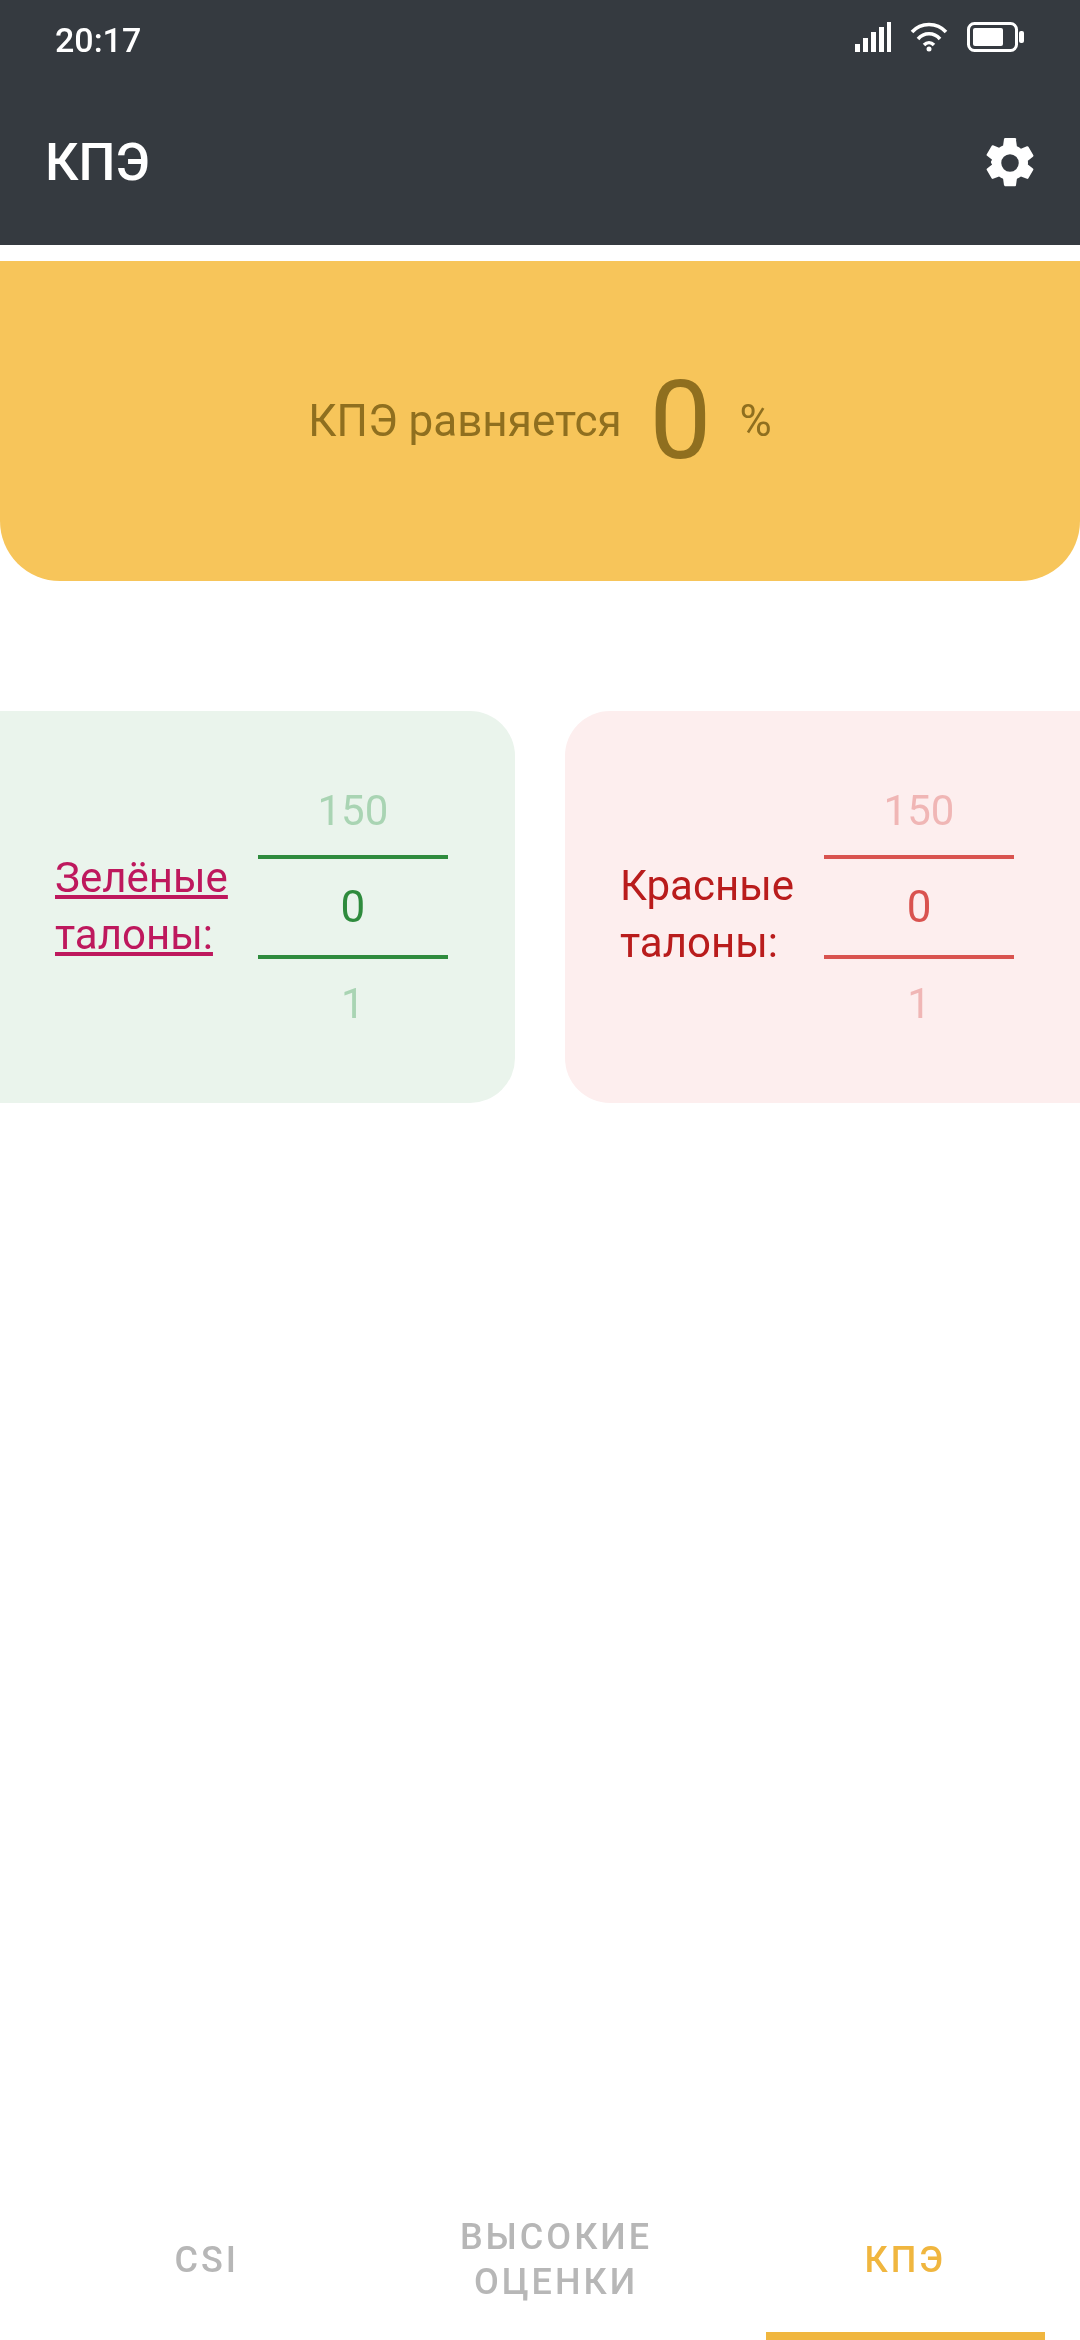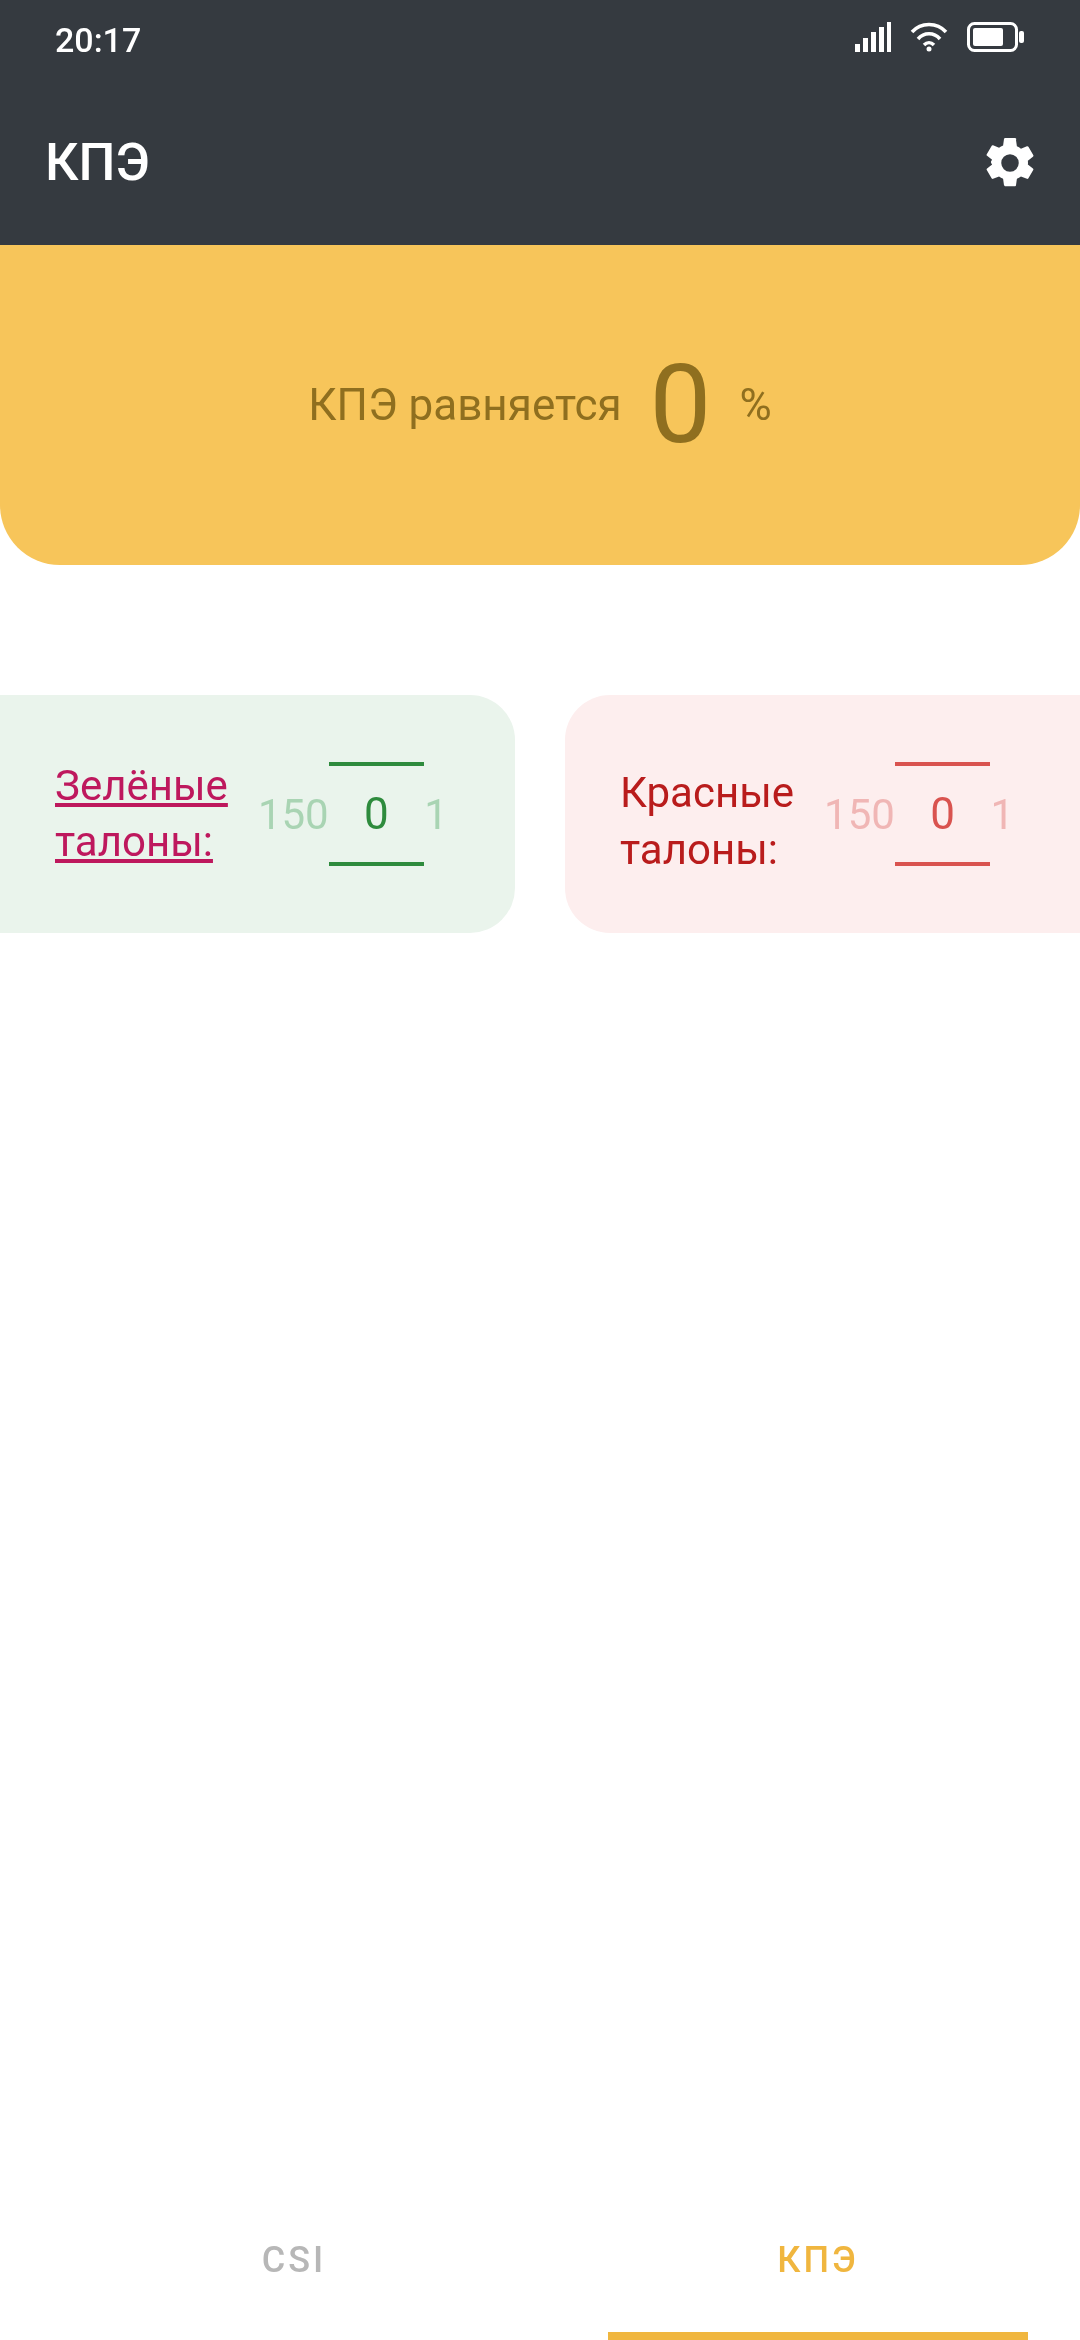--- a/index.html
+++ b/index.html
@@ -2,32 +2,32 @@
 <html><head>
 <meta charset="utf-8">
 <style>
   * { box-sizing: border-box; margin: 0; padding: 0; }
   html, body { width: 1080px; height: 2340px; font-family: 'Roboto', 'Segoe UI', Arial, sans-serif; background: #ffffff; overflow: hidden; }
   .status-bar { height: 80px; background: #353a40; display: flex; align-items: center; justify-content: space-between; padding: 16px 55px; color: #fff; font-size: 34px; font-weight: 500; }
   .status-icons { display: flex; align-items: center; gap: 18px; }
   .app-bar { height: 165px; background: #353a40; display: flex; align-items: center; justify-content: space-between; padding: 0 40px 0 45px; }
   .app-title { color: #fff; font-size: 52px; font-weight: 500; }
   .gear-icon { width: 60px; height: 60px; }
-  .hero { background: #f7c55a; border-radius: 0 0 60px 60px; height: 320px; display: flex; align-items: center; justify-content: center; gap: 28px; }
+  .hero { background: #f7c55a; border-radius: 0 0 60px 60px; height: 320px; display: flex; align-items: center; justify-content: center; gap: 28px; margin-top: 16px; }
   .hero-label { font-size: 44px; color: #8f6f1f; }
   .hero-value { font-size: 110px; color: #8f6f1f; font-weight: 400; line-height: 1; }
   .hero-unit { font-size: 44px; color: #8f6f1f; }
   .cards-row { display: flex; gap: 50px; margin-top: 130px; }
   .card { flex: 1; border-radius: 45px; padding: 55px 40px 55px 55px; display: flex; align-items: center; gap: 30px; }
   .card.green { background: #eaf4ec; border-top-left-radius: 0; border-bottom-left-radius: 0; }
   .card.red   { background: #fdeeee; border-top-right-radius: 0; border-bottom-right-radius: 0; }
   .card-label { font-size: 42px; line-height: 1.35; }
   .card.green .card-label { color: #be185d; text-decoration: underline; }
   .card.red .card-label { color: #b91c1c; margin-top: 15px; }
-  .stepper { display: flex; flex-direction: row; align-items: center; width: 190px; }
+  .stepper { display: flex; flex-direction: column; align-items: center; width: 190px; }
   .step-opt { font-size: 42px; padding: 20px 0; }
   .card.green .step-opt { color: #a9d4b3; }
   .card.red .step-opt { color: #f0b6b5; }
   .step-val { font-size: 44px; padding: 22px 0; width: 100%; text-align: center; border-top: 4px solid; border-bottom: 4px solid; }
   .card.green .step-val { color: #2e8b3d; border-color: #2e8b3d; }
   .card.red .step-val { color: #d9534f; border-color: #d9534f; }
   .bottom-nav { position: absolute; bottom: 0; left: 0; right: 0; height: 160px; display: flex; border-top: 0; margin-left: 32px; }
   .nav-item { flex: 1; display: flex; align-items: center; justify-content: center; text-align: center; font-size: 36px; font-weight: 500; letter-spacing: 3px; color: #b7b7b7; position: relative; }
   .nav-item.active { color: #f0b63f; }
   .nav-item.active::after { content: ''; position: absolute; left: 10%; right: 10%; bottom: 0; height: 8px; background: #f0b63f; }
@@ -101,16 +101,19 @@
       <div class="step-val">0</div>
       <div class="step-opt">1</div>
     </div>
   </div>
 </div>
 
 <div class="bottom-nav">
   <div class="nav-item">
     <span class="nav-item-inner">CSI</span>
   </div>
+  <div class="nav-item">
+    <span class="nav-item-inner">ВЫСОКИЕ<br>ОЦЕНКИ</span>
+  </div>
   <div class="nav-item active">
     <span class="nav-item-inner">КПЭ</span>
   </div>
 </div>
 
 </body></html>

